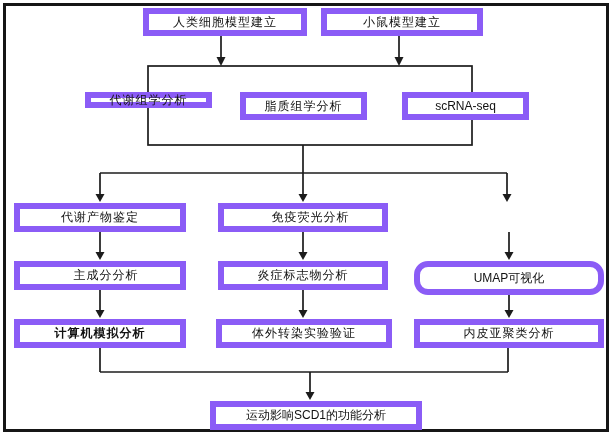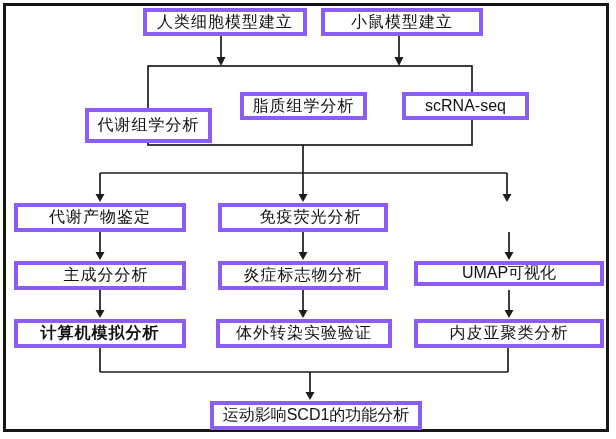--- a/index.html
+++ b/index.html
@@ -6,39 +6,39 @@
   .canvas{
     position:relative;width:616px;height:439px;background:#ffffff;overflow:hidden;
     font-family:"Liberation Sans","DejaVu Sans",sans-serif;
   }
   .outer-border{
     position:absolute;left:3px;top:3px;width:606px;height:429px;
     border:3px solid #161616;box-sizing:border-box;z-index:0;
   }
   .wires{position:absolute;left:0;top:0;width:616px;height:439px;z-index:1;}
   .node{
-    position:absolute;box-sizing:border-box;border:4px solid #8b5cf6;background:#ffffff;
+    position:absolute;box-sizing:border-box;border:6px solid #8b5cf6;background:#ffffff;
     display:flex;align-items:center;justify-content:center;
-    font-size:16px;color:#111;letter-spacing:1px;white-space:nowrap;z-index:2;
+    font-size:12px;color:#111;letter-spacing:1px;white-space:nowrap;z-index:2;
   }
   
   .n-human{left:143px;top:8px;width:164px;height:28px;}
   .n-mouse{left:321px;top:8px;width:162px;height:28px;}
   
-  .n-metabolomics{left:85px;top:108px;width:127px;height:35px;}
+  .n-metabolomics{left:85px;top:92px;width:127px;height:16px;}
   .n-lipidomics{left:240px;top:92px;width:127px;height:28px;}
   .n-scrna{left:402px;top:92px;width:127px;height:28px;letter-spacing:0;}
   
   .n-metabolite{left:14px;top:203px;width:172px;height:29px;}
   .n-immuno{left:218px;top:203px;width:170px;height:29px;padding-left:15px;}
   .n-scd1loss{left:414px;top:203px;width:190px;height:29px;letter-spacing:0;}
   
   .n-pca{left:14px;top:261px;width:172px;height:29px;padding-left:12px;}
   .n-inflam{left:218px;top:261px;width:170px;height:29px;}
-  .n-umap{left:414px;top:261px;width:190px;height:25px;letter-spacing:0;}
+  .n-umap{left:414px;top:261px;width:190px;height:34px;letter-spacing:0;border-radius:14px;}
   
   .n-sim{left:14px;top:319px;width:172px;height:29px;font-weight:bold;}
   .n-transfect{left:216px;top:319px;width:176px;height:29px;}
   .n-endo{left:414px;top:319px;width:190px;height:29px;}
   
   .n-exercise{left:210px;top:401px;width:212px;height:29px;letter-spacing:0;}
 </style>
 </head>
 <body>
 

